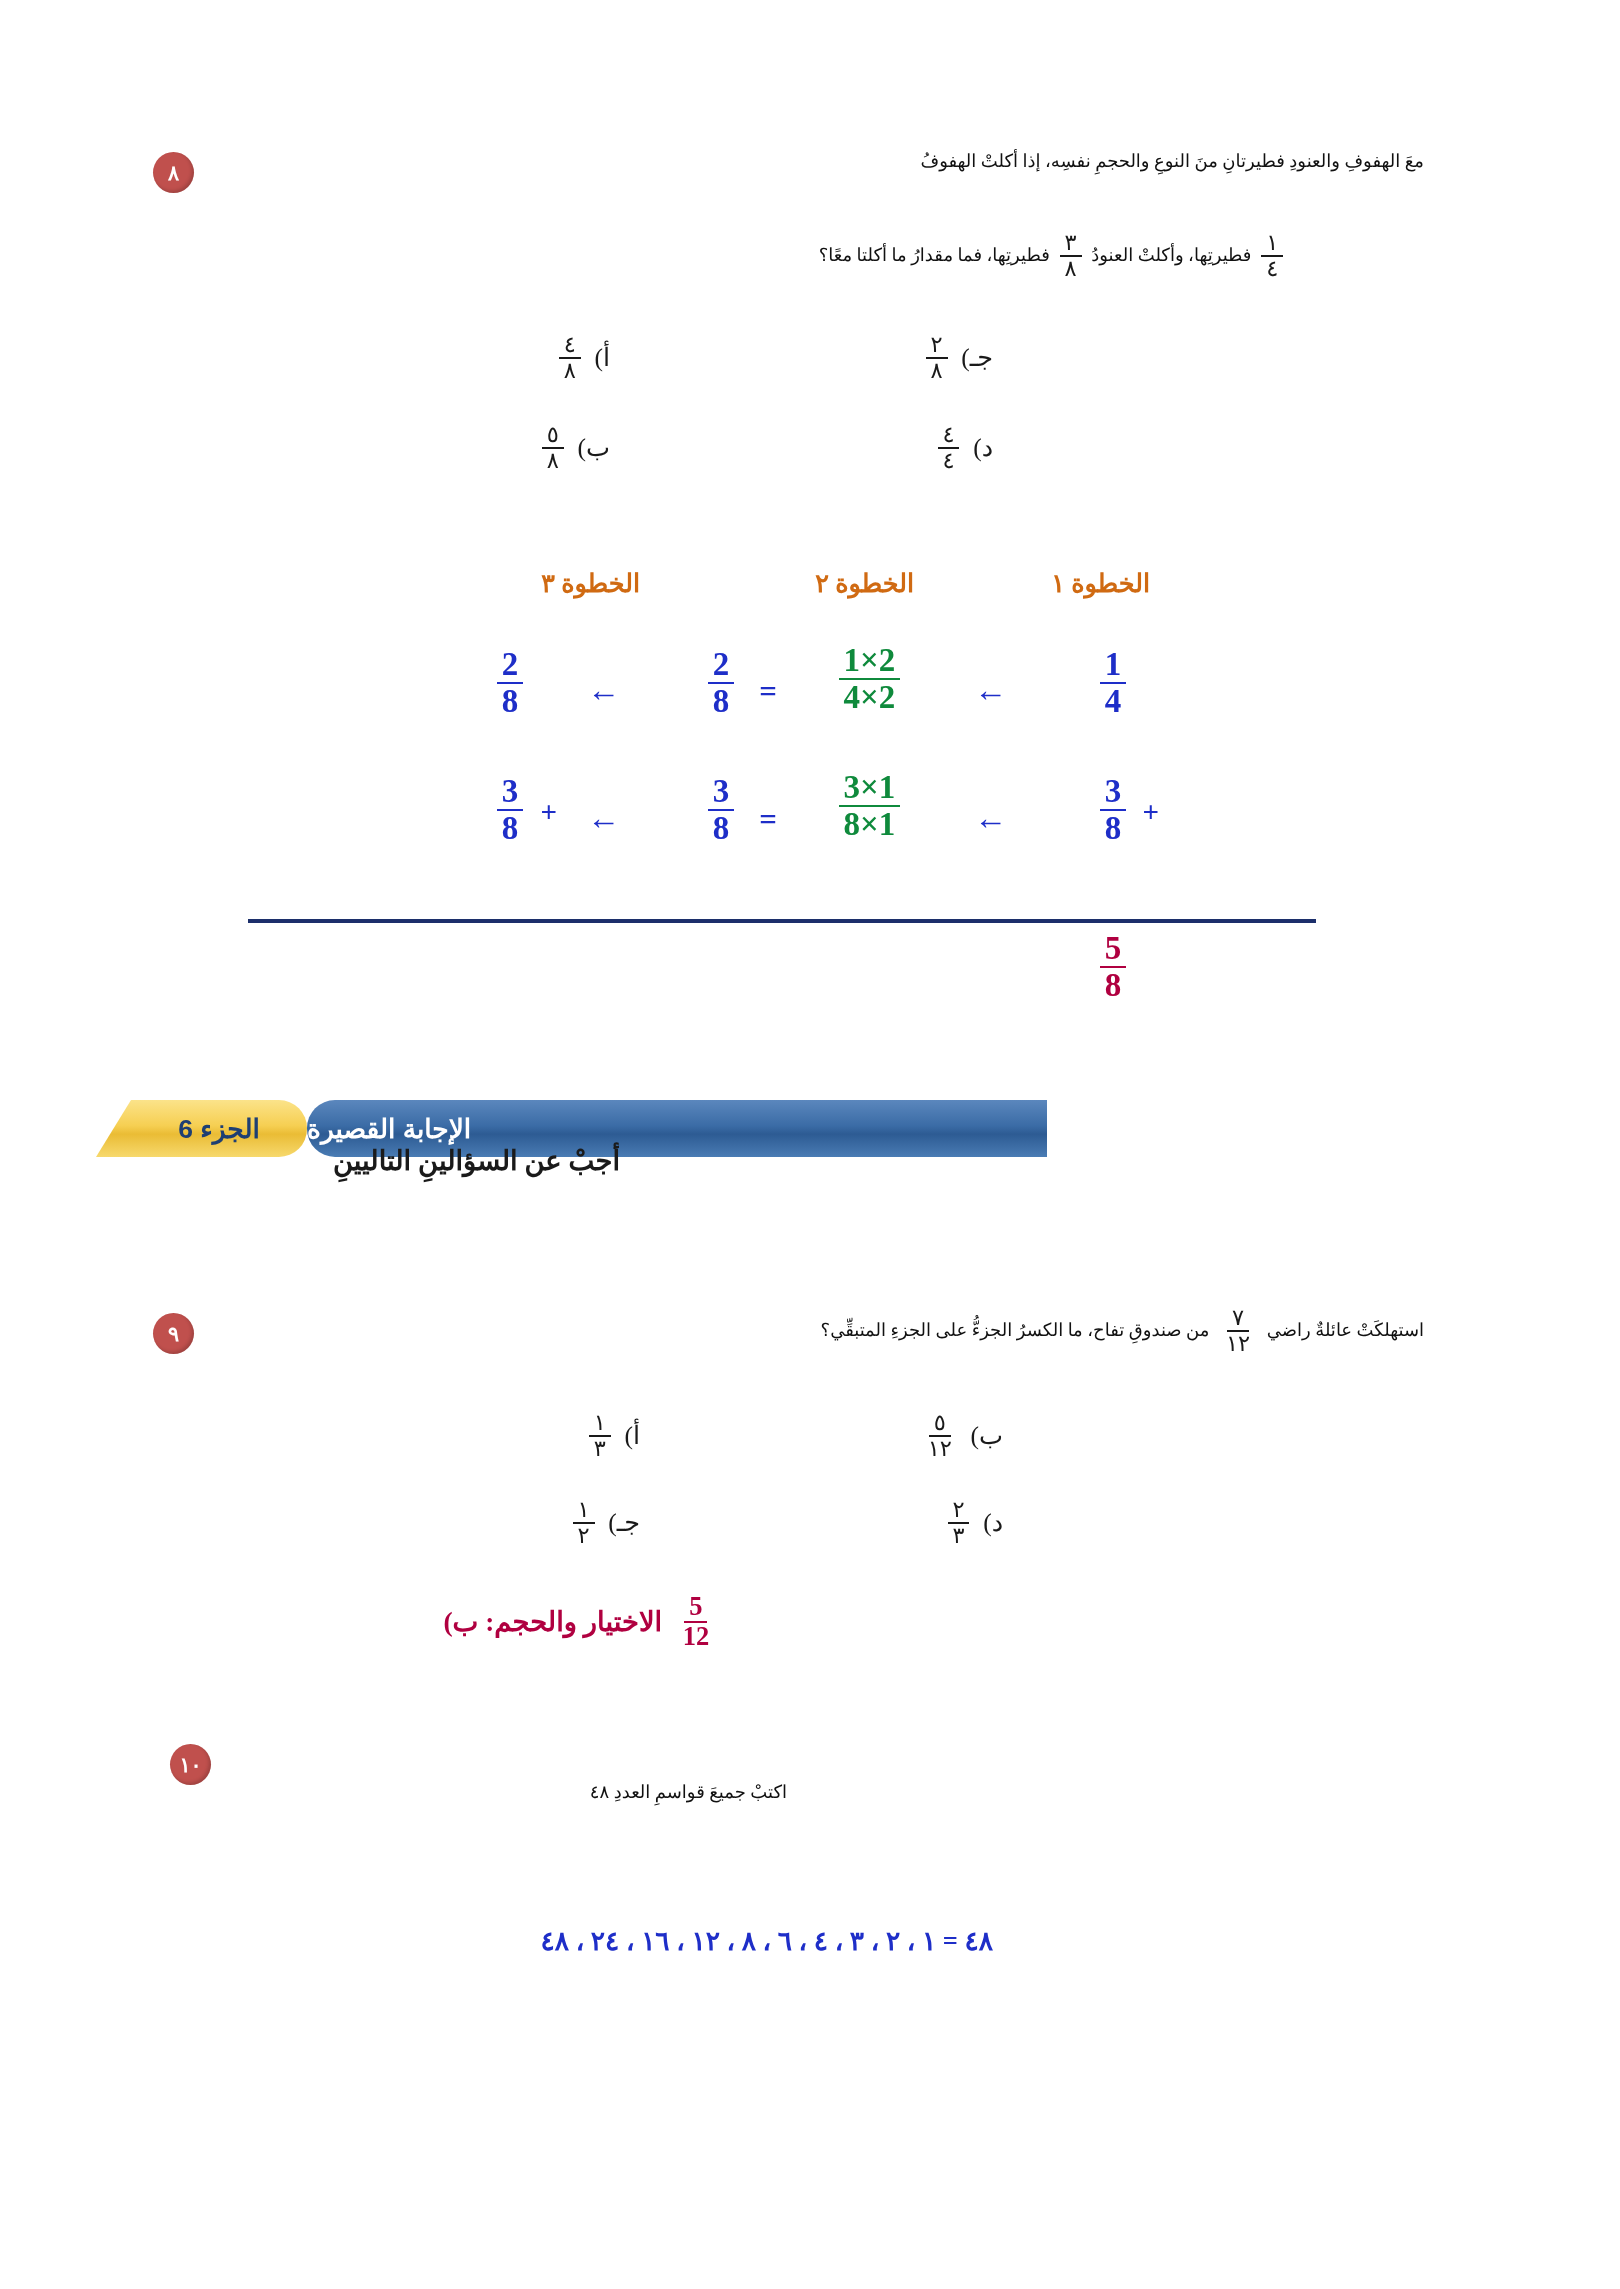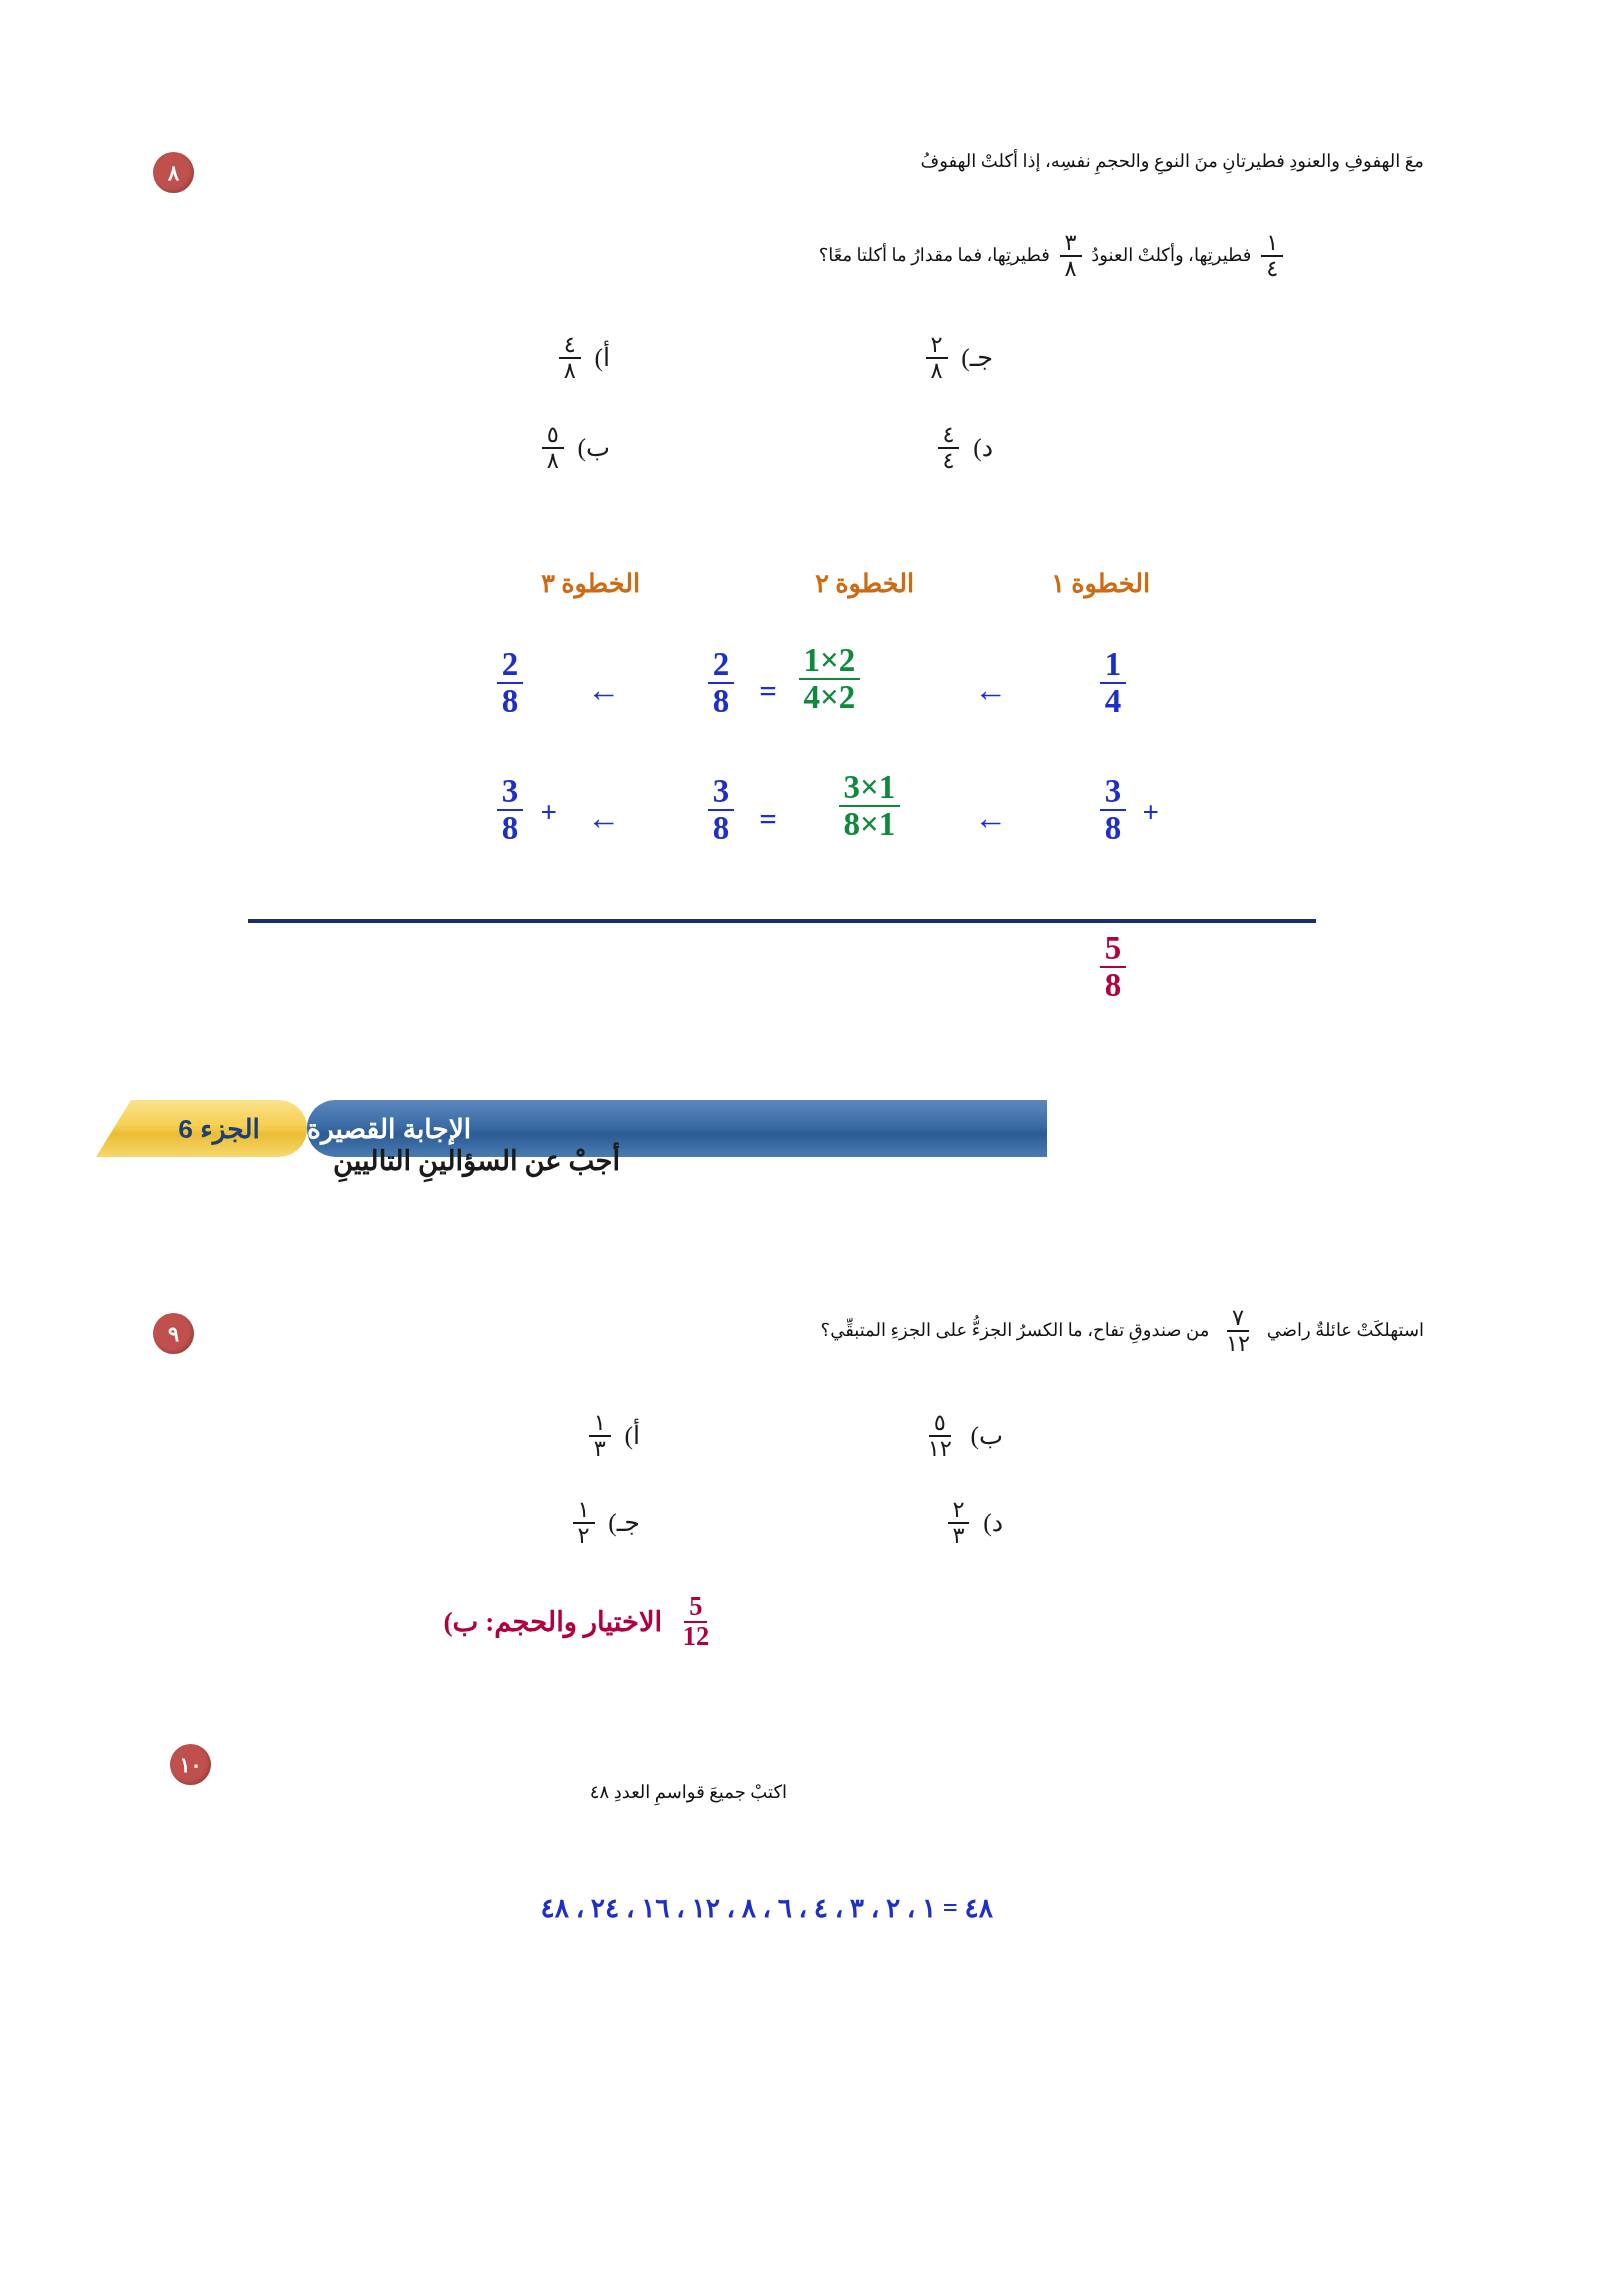--- a/index.html
+++ b/index.html
@@ -165,20 +165,21 @@
     align-items: center;
     gap: 11.8px;
   }
 
   .divisors {
     color: #1e2ec8;
     font-weight: bold;
     font-size: 26.5px;
     font-family: "Liberation Serif", serif;
     letter-spacing: 1px;
+    margin-top: 33px;
   }
 </style>
 </head>
 <body>
 
 <div class="page">
 
   <div class="abs" style="right:1426px; top:152px;">
     <div class="qnum">٨</div>
   </div>
@@ -240,21 +241,21 @@
 
   <div class="abs step-hd" style="right:470px; top:568px;">الخطوة ١</div>
   <div class="abs step-hd" style="right:706px; top:568px;">الخطوة ٢</div>
   <div class="abs step-hd" style="right:980px; top:568px;">الخطوة ٣</div>
 
   <div class="abs frac big blue" style="right:490px; top:647px;">
     <span class="num">1</span>
     <span class="den">4</span>
   </div>
   <div class="abs arrow" style="right:613px; top:674px;">←</div>
-  <div class="abs frac big green" style="right:756px; top:643px;justify-content:space-between;">
+  <div class="abs frac big green" style="right:716px; top:643px;justify-content:space-between;">
     <span class="num">2×1</span>
     <span class="den">2×4</span>
   </div>
   <div class="abs eqsign" style="right:843px; top:674px;">=</div>
   <div class="abs frac big blue" style="right:882px; top:647px;">
     <span class="num">2</span>
     <span class="den">8</span>
   </div>
   <div class="abs arrow" style="right:1000px; top:674px;">←</div>
   <div class="abs frac big blue" style="right:1093px; top:647px;">

